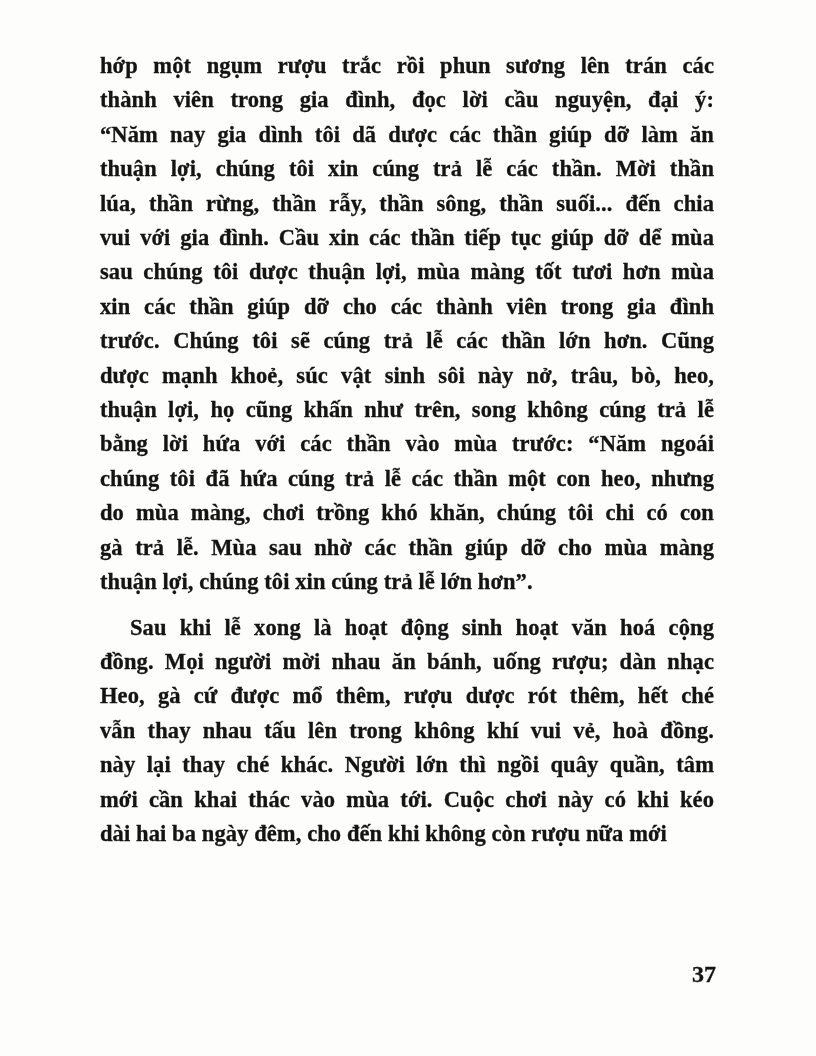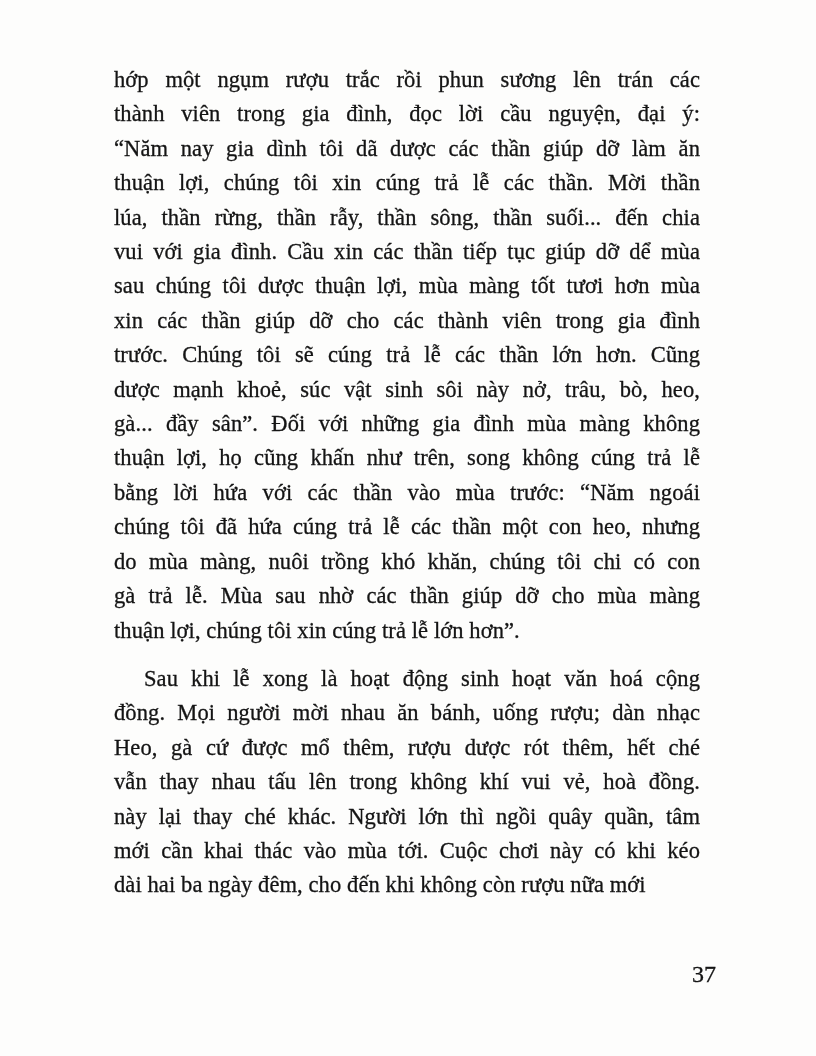--- a/index.html
+++ b/index.html
@@ -16,22 +16,23 @@
     font-family: "Liberation Serif", "DejaVu Serif", serif;
     color: #141414;
   }
   .text-block {
     position: absolute;
     left: 100px;
     top: 49px;
     width: 614px;
   }
   .paragraph {
-    margin: 14px;
+    margin: 0;
     padding: 0;
+    font-weight: bold;
   }
   .paragraph.second {
     margin-top: 11px;
   }
   .line {
     font-size: 22.5px;
     line-height: 34.4px;
     letter-spacing: 0.1px;
     -webkit-text-stroke: 0.3px #141414;
     text-align: justify;
@@ -45,44 +46,44 @@
     text-indent: 30px;
   }
   .page-number {
     position: absolute;
     top: 957px;
     right: 100px;
     font-size: 24px;
     line-height: 34px;
     -webkit-text-stroke: 0.3px #141414;
     text-align: right;
+    font-weight: bold;
   }
 </style>
 </head>
 <body>
 
 <div class="book-page">
   <div class="text-block">
 
     <div class="paragraph first">
       <div class="line">hớp một ngụm rượu trắc rồi phun sương lên trán các</div>
       <div class="line">thành viên trong gia đình, đọc lời cầu nguyện, đại ý:</div>
       <div class="line">“Năm nay gia dình tôi dã dược các thần giúp dỡ làm ăn</div>
       <div class="line">thuận lợi, chúng tôi xin cúng trả lễ các thần. Mời thần</div>
       <div class="line">lúa, thần rừng, thần rẫy, thần sông, thần suối... đến chia</div>
       <div class="line">vui với gia đình. Cầu xin các thần tiếp tục giúp dỡ dể mùa</div>
       <div class="line">sau chúng tôi dược thuận lợi, mùa màng tốt tươi hơn mùa</div>
       <div class="line">xin các thần giúp dỡ cho các thành viên trong gia đình</div>
       <div class="line">trước. Chúng tôi sẽ cúng trả lễ các thần lớn hơn. Cũng</div>
       <div class="line">dược mạnh khoẻ, súc vật sinh sôi này nở, trâu, bò, heo,</div>
-      <div class="line">gà... đầy sân”. Đối với những gia đình mùa màng không</div>
       <div class="line">thuận lợi, họ cũng khấn như trên, song không cúng trả lễ</div>
       <div class="line">bằng lời hứa với các thần vào mùa trước: “Năm ngoái</div>
       <div class="line">chúng tôi đã hứa cúng trả lễ các thần một con heo, nhưng</div>
-      <div class="line">do mùa màng, nuôi trồng khó khăn, chúng tôi chi có con</div>
+      <div class="line">do mùa màng, chơi trồng khó khăn, chúng tôi chi có con</div>
       <div class="line">gà trả lễ. Mùa sau nhờ các thần giúp dỡ cho mùa màng</div>
       <div class="line para-end">thuận lợi, chúng tôi xin cúng trả lễ lớn hơn”.</div>
     </div>
 
     <div class="paragraph second">
       <div class="line indent">Sau khi lễ xong là hoạt động sinh hoạt văn hoá cộng</div>
       <div class="line">đồng. Mọi người mời nhau ăn bánh, uống rượu; dàn nhạc</div>
       <div class="line">Heo, gà cứ được mổ thêm, rượu dược rót thêm, hết ché</div>
       <div class="line">vẫn thay nhau tấu lên trong không khí vui vẻ, hoà đồng.</div>
       <div class="line">này lại thay ché khác. Người lớn thì ngồi quây quần, tâm</div>

